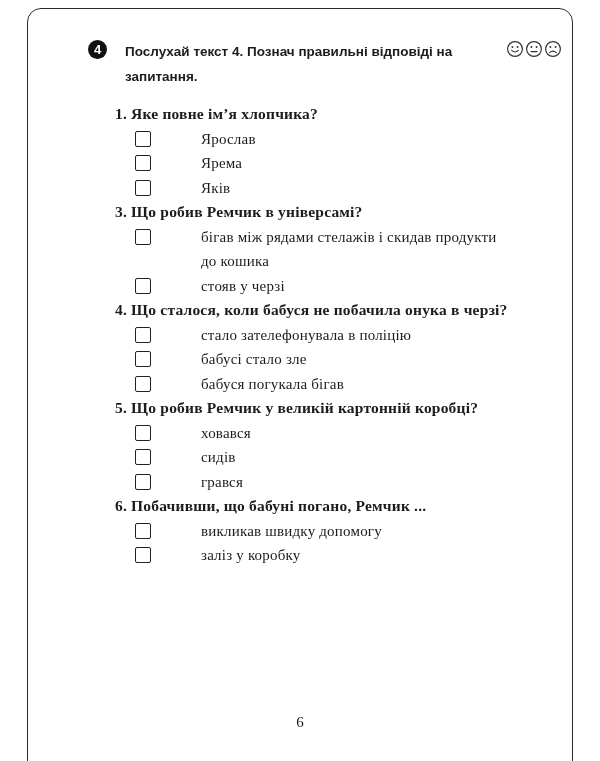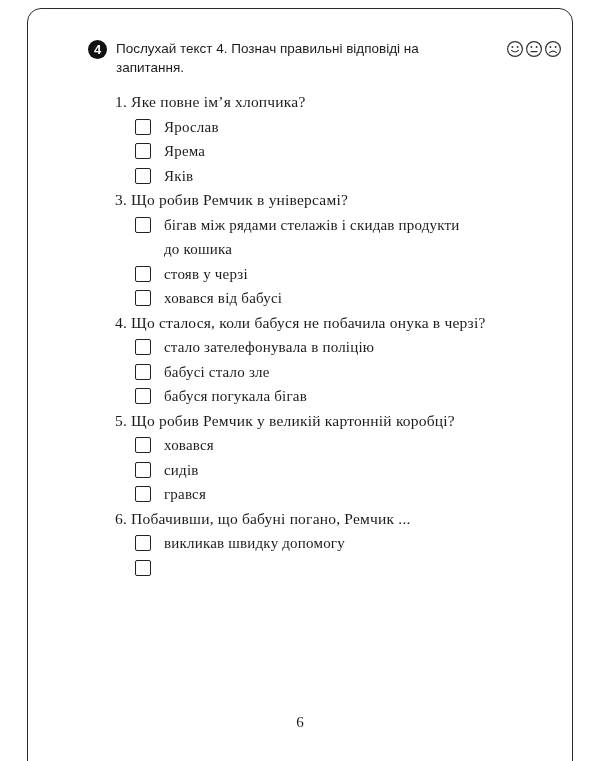--- a/index.html
+++ b/index.html
@@ -28,34 +28,34 @@
   .badge {
     width: 19px; height: 19px; border-radius: 50%;
     background: #111; color: #fff;
     font-family: "Liberation Sans", sans-serif;
     font-weight: bold; font-size: 13px;
     display: flex; align-items: center; justify-content: center;
     flex: none; margin-top: 1px;
   }
   .instruction {
     font-family: "Liberation Sans", sans-serif;
-    font-weight: normal; font-size: 13.5px; line-height: 19px;
-    width: 352px; margin-left: 9px;
+    font-weight: bold; font-size: 13.5px; line-height: 25px;
+    width: 352px; margin-left: 18px;
   }
   .emojis { display: flex; gap: 1px; margin-left: auto; margin-top: 1px; }
   .emojis svg { display: block; }
   .questions { margin-top: 13px; padding-left: 27px; }
   .q-title {
-    font-weight: normal;
+    font-weight: bold;
     font-size: 15.5px;
     line-height: 24.5px;
     letter-spacing: 0.2px;
   }
   .option-row { display: flex; align-items: flex-start; }
-  .option-row { padding-left: 20px; }
+  .option-row { padding-left: 20px; gap: 37px; }
   .checkbox {
     width: 16px; height: 16px;
     border: 1.7px solid #222;
     border-radius: 2px;
     background: #fff;
     flex: none;
     margin-top: 4px;
     margin-right: 13px;
     cursor: pointer;
   }
@@ -133,24 +133,20 @@
         <div class="q-title">3. Що робив Ремчик в універсамі?</div>
         <div class="option-row">
           <div class="checkbox"></div>
           <div class="option-label">бігав між рядами стелажів і скидав продукти
 до кошика</div>
         </div>
         <div class="option-row">
           <div class="checkbox"></div>
           <div class="option-label">стояв у черзі</div>
         </div>
-        <div class="option-row">
-          <div class="checkbox"></div>
-          <div class="option-label">ховався від бабусі</div>
-        </div>
       </div>
       <div class="question">
         <div class="q-title">4. Що сталося, коли бабуся не побачила онука в черзі?</div>
         <div class="option-row">
           <div class="checkbox"></div>
           <div class="option-label">стало зателефонувала в поліцію</div>
         </div>
         <div class="option-row">
           <div class="checkbox"></div>
           <div class="option-label">бабусі стало зле</div>
@@ -176,19 +172,20 @@
         </div>
       </div>
       <div class="question">
         <div class="q-title">6. Побачивши, що бабуні погано, Ремчик ...</div>
         <div class="option-row">
           <div class="checkbox"></div>
           <div class="option-label">викликав швидку допомогу</div>
         </div>
         <div class="option-row">
           <div class="checkbox"></div>
+          <div class="option-label">заліз у коробку</div>
         </div>
       </div>
     </div>
 
 </div>
 
 <div class="page-num">6</div>
 
 </body></html>

